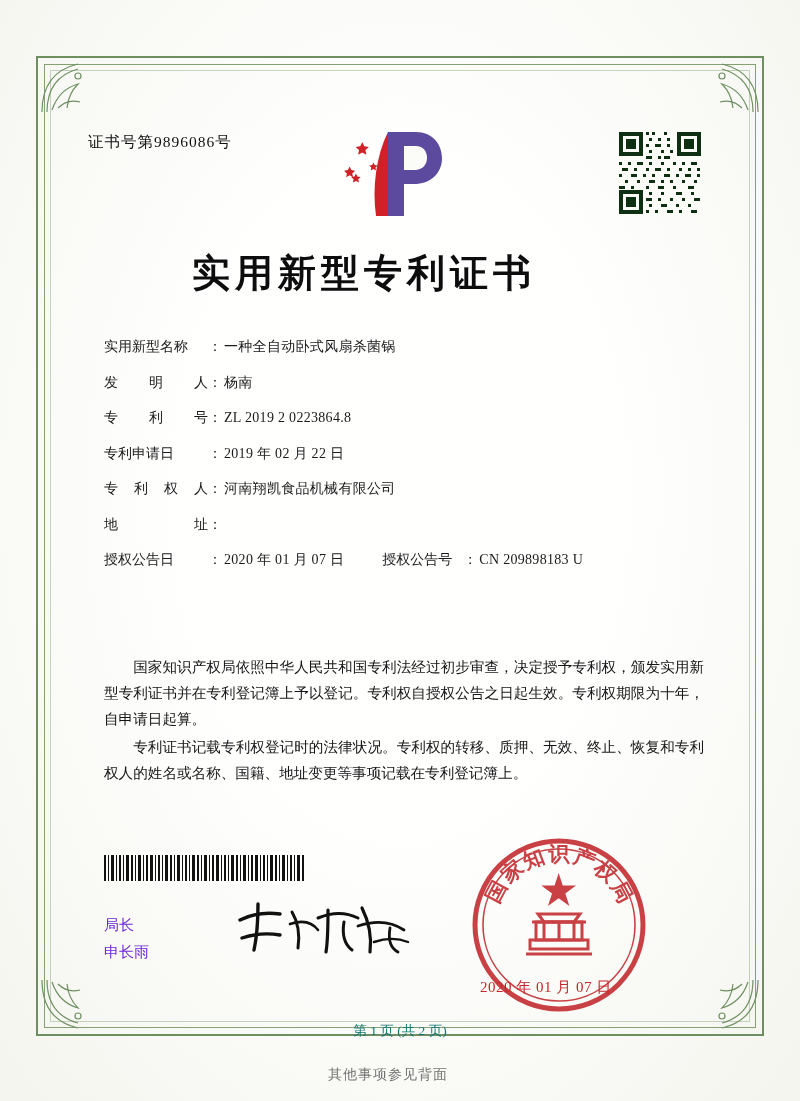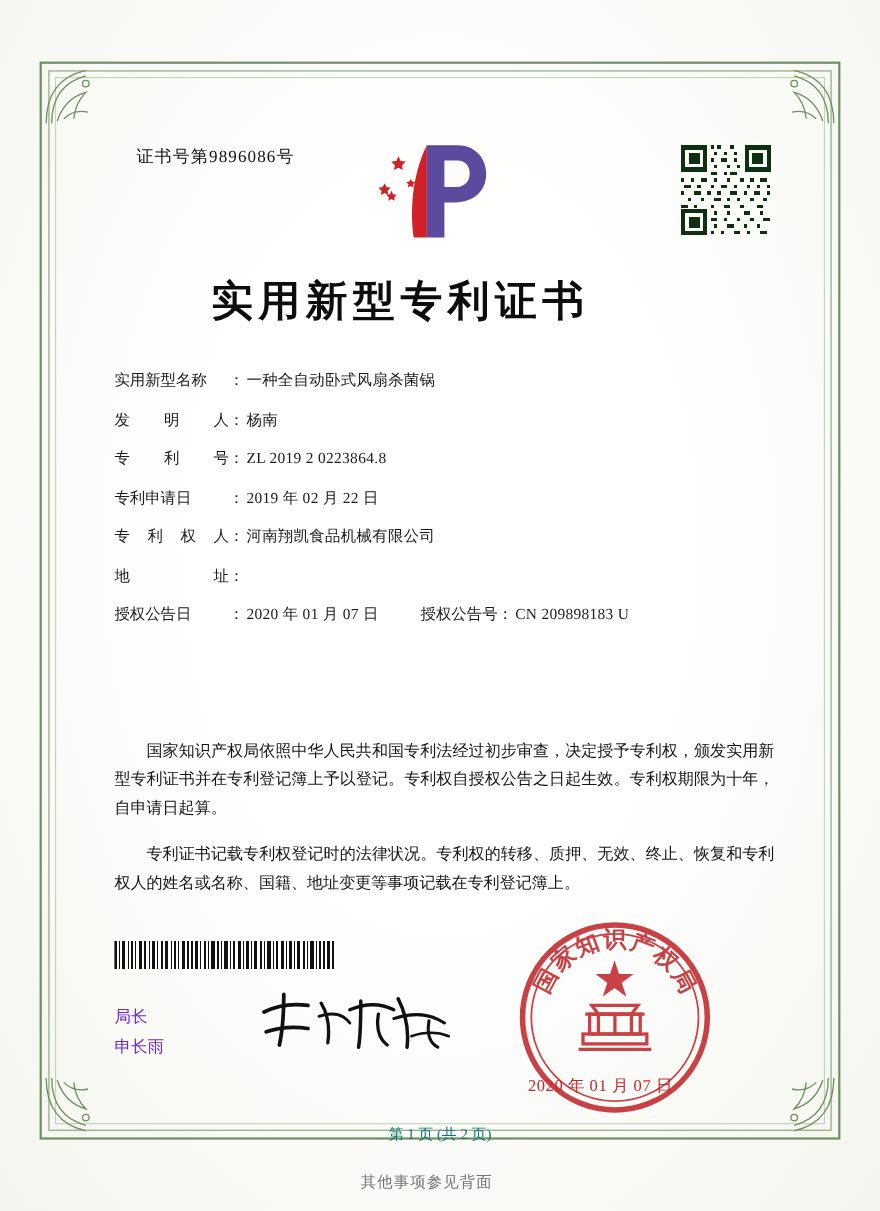--- a/index.html
+++ b/index.html
@@ -76,21 +76,20 @@
   .corner.br { left: 698px; top: 976px; transform: scale(-1,-1); }
 
   
   .cert-no {
     position: absolute;
     left: 88px;
     top: 132px;
     font-size: 15.5px;
     letter-spacing: 1px;
     color: #111;
-    margin-left: 36px;
   }
 
   .logo {
     position: absolute;
     left: 330px;
     top: 126px;
     width: 122px;
     height: 96px;
   }
   .logo svg { display: block; }
@@ -143,36 +142,36 @@
     display: inline-flex;
     justify-content: space-between;
   }
   .field-label.spread > span { display: inline-block; }
   .field-colon { margin-right: 2px; }
   .field-value { letter-spacing: 0.3px; }
 
   .field-row.dual .field-value { margin-right: 38px; }
   .field-row.dual .field-label2 {
     display: inline-block;
-    margin-right: 0;
+    margin-right: 11px;
   }
 
   
   .paras {
     position: absolute;
     left: 104px;
     top: 654px;
     width: 600px;
     font-size: 14.6px;
     line-height: 26px;
     text-align: justify;
     color: #151515;
   }
   .paras p {
-    margin: 16px 0 2px 0;
+    margin: 0 0 2px 0;
     text-indent: 2em;
   }
 
   
   .barcode {
     position: absolute;
     left: 104px;
     top: 855px;
     width: 200px;
     height: 26px;

